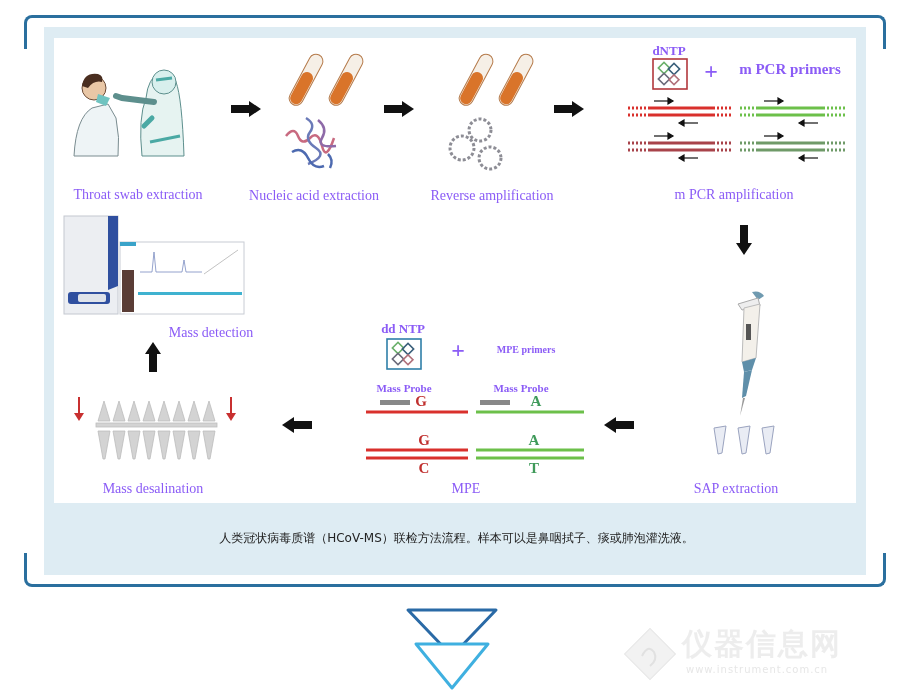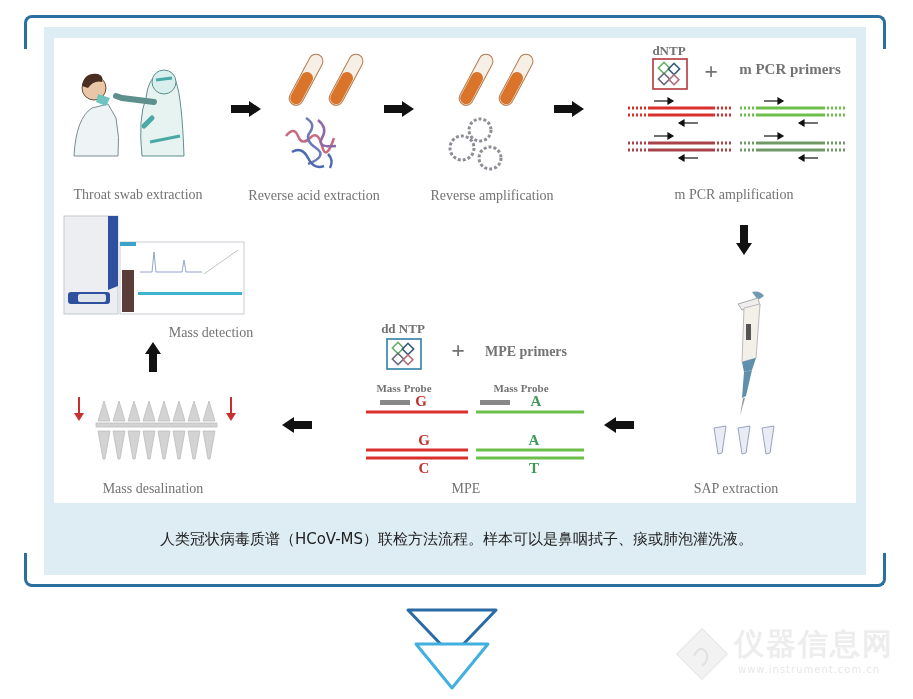--- a/index.html
+++ b/index.html
@@ -2,22 +2,22 @@
 <html><head>
 <meta charset="utf-8">
 <style>
   html, body { margin:0; padding:0; background:#ffffff; }
   body { width:913px; height:699px; position:relative; overflow:hidden; font-family:"Liberation Serif", serif; }
   .abs { position:absolute; }
   .frame-top { left:24px; top:15px; width:862px; height:34px; border:3px solid #2a6f9e; border-bottom:none; border-radius:8px 8px 0 0; box-sizing:border-box; }
   .frame-bottom { left:24px; top:553px; width:862px; height:34px; border:3px solid #2a6f9e; border-top:none; border-radius:0 0 8px 8px; box-sizing:border-box; }
   .panel { left:44px; top:27px; width:822px; height:548px; background:#deecf3; }
   .figure { left:54px; top:38px; width:802px; height:465px; background:#ffffff; }
-  .label { position:absolute; font-size:14px; color:#737373; white-space:nowrap; transform:translateX(-50%); }
-  .caption { left:0; width:913px; top:530px; text-align:center; font-family:"DejaVu Sans", sans-serif; font-size:15px; color:#222; }
+  .label { position:absolute; font-size:14px; color:#8b5cf6; white-space:nowrap; transform:translateX(-50%); }
+  .caption { left:0; width:913px; top:530px; text-align:center; font-family:"DejaVu Sans", sans-serif; font-size:12px; color:#222; }
   .bold { font-weight:bold; }
   svg { position:absolute; overflow:visible; }
 </style>
 </head>
 <body>
 
 <div class="abs panel"></div>
 <div class="abs frame-top"></div>
 <div class="abs frame-bottom"></div>
 <div class="abs figure"></div>
@@ -56,21 +56,21 @@
       <rect x="53" y="20" width="12" height="35" rx="6" fill="#d9742a"></rect>
     </g>
 </svg>
 <svg style="left:282px;top:116px" width="70" height="56" viewBox="0 0 70 56">
   <path d="M4 20 Q12 10 16 20 T28 22 T40 30 T52 22" stroke="#c86a80" stroke-width="2.5" fill="none"></path>
   <path d="M24 2 Q34 8 28 16 T34 32 T26 48" stroke="#6a7ab8" stroke-width="2.5" fill="none"></path>
   <path d="M36 4 Q46 12 40 22 T54 30" stroke="#8e6aa8" stroke-width="2.5" fill="none"></path>
   <path d="M10 36 Q20 30 26 42 T42 50" stroke="#4d6ab0" stroke-width="2.5" fill="none"></path>
   <path d="M46 38 Q52 44 48 52" stroke="#4d6ab0" stroke-width="2.5" fill="none"></path>
 </svg>
-<span class="label" style="left:314px;top:188px">Reverse acid extraction</span>
+<span class="label" style="left:314px;top:188px">Nucleic acid extraction</span>
 
 <svg style="left:456px;top:52px" width="86" height="60" viewBox="0 0 86 60">
   <g transform="rotate(28 20 30)">
       <rect x="12" y="0" width="14" height="56" rx="7" fill="#f6efe6" stroke="#b57a4a"></rect>
       <rect x="13" y="20" width="12" height="35" rx="6" fill="#d9742a"></rect>
     </g>
   <g transform="rotate(28 60 30)">
       <rect x="52" y="0" width="14" height="56" rx="7" fill="#f6efe6" stroke="#b57a4a"></rect>
       <rect x="53" y="20" width="12" height="35" rx="6" fill="#d9742a"></rect>
     </g>
@@ -169,21 +169,21 @@
 
 <span class="label bold" style="left:403px;top:321px;font-size:13px">dd NTP</span>
 <svg style="left:386px;top:338px" width="36" height="32" viewBox="0 0 36 32">
   <rect x="1" y="1" width="34" height="30" fill="#fff" stroke="#2f7fa8" stroke-width="1.6"></rect>
   <rect x="8" y="6" width="8" height="8" transform="rotate(45 12 10)" fill="none" stroke="#6ab06a" stroke-width="1.6"></rect>
   <rect x="18" y="7" width="8" height="8" transform="rotate(45 22 11)" fill="none" stroke="#3a5f7a" stroke-width="1.6"></rect>
   <rect x="8" y="17" width="8" height="8" transform="rotate(45 12 21)" fill="none" stroke="#6a6a7a" stroke-width="1.6"></rect>
   <rect x="19" y="18" width="7" height="7" transform="rotate(45 22 21)" fill="none" stroke="#b0707a" stroke-width="1.6"></rect>
 </svg>
 <span class="label bold" style="left:458px;top:337px;font-size:24px">+</span>
-<span class="label bold" style="left:526px;top:344px;font-size:14px">MPE primers</span>
+<span class="label bold" style="left:526px;top:344px;font-size:10px">MPE primers</span>
 
 <span class="label bold" style="left:404px;top:382px;font-size:11px">Mass Probe</span>
 <span class="label bold" style="left:521px;top:382px;font-size:11px">Mass Probe</span>
 <svg style="left:366px;top:398px" width="218" height="70" viewBox="0 0 218 70">
   <rect x="14" y="2" width="30" height="5" fill="#888"></rect>
   <rect x="114" y="2" width="30" height="5" fill="#888"></rect>
   <line x1="0" y1="14" x2="102" y2="14" stroke="#d9302c" stroke-width="3"></line>
   <line x1="110" y1="14" x2="218" y2="14" stroke="#6cc04a" stroke-width="3"></line>
   <line x1="0" y1="52" x2="102" y2="52" stroke="#d9302c" stroke-width="3"></line>
   <line x1="0" y1="60" x2="102" y2="60" stroke="#d9302c" stroke-width="3"></line>
@@ -247,20 +247,20 @@
 </svg>
 <span class="label" style="left:211px;top:325px">Mass detection</span>
 
 <div class="abs caption">人类冠状病毒质谱（HCoV-MS）联检方法流程。样本可以是鼻咽拭子、痰或肺泡灌洗液。</div>
 
 <svg style="left:404px;top:606px" width="96" height="86" viewBox="0 0 96 86">
   <path d="M4 4 L92 4 L48 50 Z" fill="none" stroke="#2a6aa6" stroke-width="3" stroke-linejoin="round"></path>
   <path d="M12 38 L84 38 L48 82 Z" fill="#ffffff" stroke="#3fb0e0" stroke-width="3" stroke-linejoin="round"></path>
 </svg>
 
-<div class="abs" style="left:674px;top:620px;width:226px;height:62px;opacity:0.9">
+<div class="abs" style="left:622px;top:620px;width:226px;height:62px;opacity:0.9">
   <svg style="left:0;top:6px" width="56" height="56" viewBox="0 0 56 56">
     <rect x="10" y="10" width="36" height="36" transform="rotate(45 28 28)" fill="#f1f1f1" stroke="#e3e3e3"></rect>
     <path d="M20 30 Q26 18 32 26 Q36 34 28 40" stroke="#dedede" stroke-width="2" fill="none"></path>
   </svg>
   <span style="position:absolute;left:60px;top:4px;font-family:'DejaVu Sans',sans-serif;font-size:30px;font-weight:bold;color:#ececec;letter-spacing:2px;white-space:nowrap">仪器信息网</span>
   <span style="position:absolute;left:64px;top:44px;font-family:'DejaVu Sans',sans-serif;font-size:10px;color:#e4e4e4;letter-spacing:1px;white-space:nowrap">www.instrument.com.cn</span>
 </div>
 
 </body></html>

